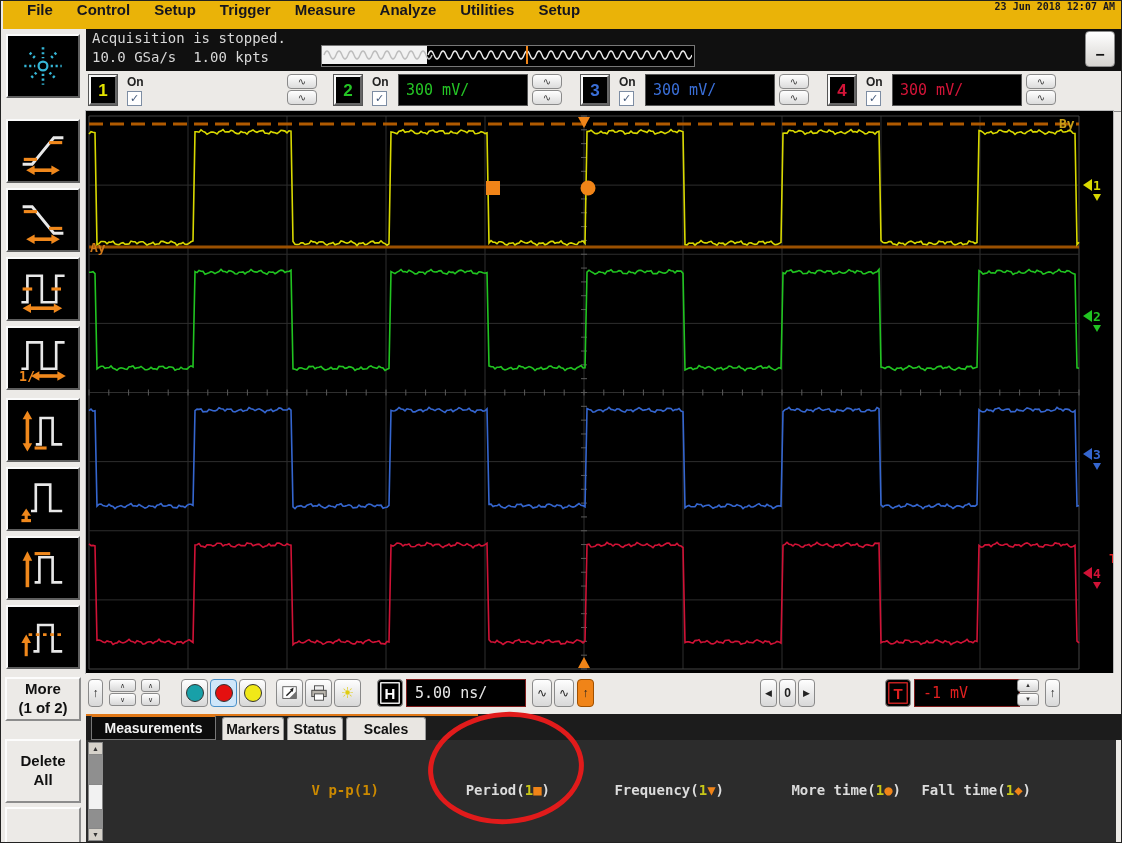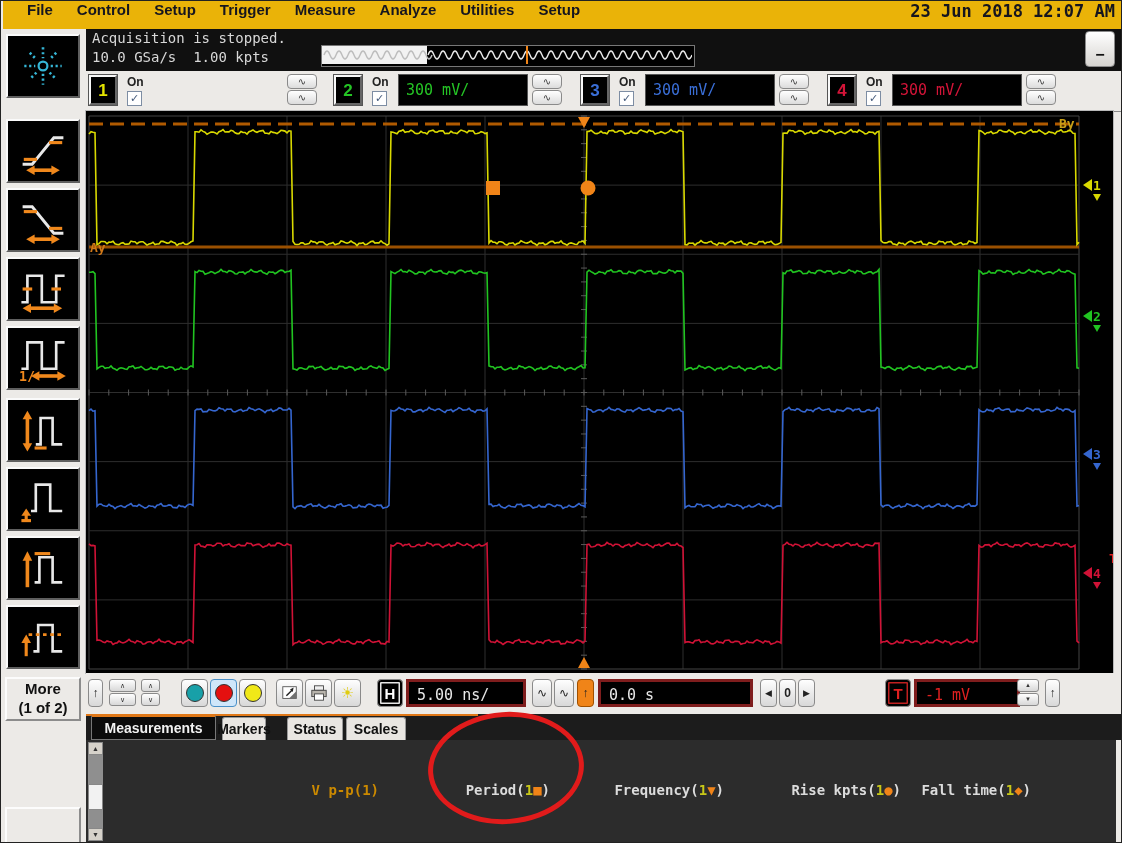--- a/index.html
+++ b/index.html
@@ -3,21 +3,21 @@
 <meta charset="utf-8">
 <style>
   html,body{margin:0;padding:0;}
   body{width:1122px;height:843px;position:relative;background:#eceae7;overflow:hidden;
        font-family:"Liberation Sans",sans-serif;border:1px solid #222;box-sizing:border-box;}
   .mono{font-family:"DejaVu Sans Mono",monospace;}
   
   .menubar{position:absolute;left:2px;top:0;width:1122px;height:28px;background:#eab308;
            border-bottom:1px solid #9a9a9a;display:flex;align-items:flex-start;}
   .mitem{font-size:15px;font-weight:bold;color:#15151f;margin-left:24px;cursor:default;}
-  .mdate{margin-left:auto;margin-right:10px;font-size:17px;font-weight:bold;color:#15151f;}
+  .mdate{margin-left:auto;margin-right:10px;font-size:10px;font-weight:bold;color:#15151f;}
   
   .sidebar{position:absolute;left:0;top:28px;width:85px;height:815px;background:#eceae7;
            border-right:1px solid #777;}
   .sbtn{position:absolute;left:5px;width:74px;height:64px;background:#000;
         border:2px solid;border-color:#fafafa #5f5f5f #5f5f5f #fafafa;box-sizing:border-box;
         display:flex;align-items:center;justify-content:center;padding:0;}
   .graybtn{position:absolute;left:4px;width:76px;background:#eceae7;
            border:2px solid;border-color:#fcfcfc #8c8c8c #8c8c8c #fcfcfc;box-sizing:border-box;
            font-size:15px;font-weight:bold;color:#111;text-align:center;line-height:1.25;
            display:flex;flex-direction:column;align-items:center;justify-content:center;}
@@ -46,21 +46,21 @@
            border-radius:4px;box-sizing:border-box;font-size:10px;line-height:12px;text-align:center;
            color:#333;margin-bottom:1px;padding:0;display:block;}
   
   .scope{position:absolute;left:85px;top:110px;width:1027px;height:562px;background:#000;
          outline:1px solid #b8b8b8;}
   
   .hbar{position:absolute;left:85px;top:672px;width:1037px;height:41px;background:#eceae7;}
   .hbtn{position:absolute;top:6px;height:28px;background:linear-gradient(#fefefe,#d8d8d8);
         border:1px solid #8a8a8a;border-radius:4px;box-sizing:border-box;font-size:12px;color:#222;
         display:flex;align-items:center;justify-content:center;padding:0;}
-  .disp{position:absolute;top:6px;height:28px;background:#000;border:3px solid #7f1d1d;box-sizing:border-box;
+  .disp{position:absolute;top:6px;height:28px;background:#000;border:1px solid #7f1d1d;box-sizing:border-box;
         font-size:15px;line-height:26px;padding-left:8px;color:#e8e8e8;}
   .circ{width:27px;}
   .circ i{display:block;width:16px;height:16px;border-radius:50%;border:1.5px solid #333;}
   .sel{background:#cfe6fa;border-color:#4a90c8;}
   .sqicon{width:26px;background:#000;color:#fff;font-weight:bold;font-size:15px;
           box-shadow:inset 0 0 0 2px #000, inset 0 0 0 3.5px #e8e8e8;}
   .spin{position:absolute;top:6px;}
   .spin button{display:block;width:100%;height:13px;background:linear-gradient(#fefefe,#d8d8d8);
         border:1px solid #8a8a8a;border-radius:3px;font-size:7px;line-height:9px;color:#333;
         box-sizing:border-box;margin-bottom:1px;padding:0;}
@@ -195,20 +195,24 @@
     <svg width="48" height="48" viewBox="0 0 40 40">
       <polyline points="12,32 16,32 16,10 28,10 28,32 36,32" fill="none" stroke="#e8e8e8" stroke-width="2.2"></polyline>
       <line x1="8" y1="18" x2="37" y2="18" stroke="#f0881c" stroke-width="2.4" stroke-dasharray="3 3"></line>
       <line x1="6" y1="36" x2="6" y2="22" stroke="#f0881c" stroke-width="2.6"></line>
       <polygon points="6,18 2,25 10,25" fill="#f0881c"></polygon>
     </svg>
   </button>
   <button class="graybtn" style="top:648px;height:44px;">
     <span>More</span>
     <span>(1 of 2)</span>
+  </button>
+  <button class="graybtn" style="top:710px;height:64px;">
+    <span>Delete</span>
+    <span>All</span>
   </button>
   <button class="graybtn" style="top:778px;height:37px;"></button>
 </div>
 
 <div class="acq">
   <div class="acqline1 mono">Acquisition is stopped.</div>
   <div class="acqline2 mono"><span>10.0 GSa/s</span>&nbsp;&nbsp;<span>1.00 kpts</span></div>
   <div class="thumbwrap">
     <svg id="acq-thumb" width="370" height="18">
         <rect x="0" y="0" width="105" height="18" fill="#f2f2f2"></rect>
@@ -452,21 +456,20 @@
   <div class="disp mono" style="left:320px;width:120px;">5.00 ns/</div>
   <button class="hbtn" style="left:446px;width:20px;">
       <span>∿</span>
     </button>
   <button class="hbtn" style="left:468px;width:20px;">
       <span>∿</span>
     </button>
   <button class="hbtn" style="left:491px;width:17px;background:#f08418;border-color:#a05000;">
       <span>↑</span>
     </button>
-  <div class="disp mono" style="left:512px;width:155px;">0.0 s</div>
   <button class="hbtn" style="left:674px;width:17px;font-size:9px;">
       <span>◀</span>
     </button>
   <button class="hbtn" style="left:693px;width:17px;font-weight:bold;">
       <span>0</span>
     </button>
   <button class="hbtn" style="left:712px;width:17px;font-size:9px;">
       <span>▶</span>
     </button>
   <button class="hbtn sqicon" style="left:799px;color:#e02020;box-shadow:inset 0 0 0 2px #000, inset 0 0 0 3.5px #c02020;">
@@ -477,23 +480,23 @@
     <button style="font-size:6px;">▲</button>
     <button style="font-size:6px;">▼</button>
   </div>
   <button class="hbtn" style="left:959px;width:15px;">
       <span>↑</span>
     </button>
 </div>
 
 <div class="tabrow">
   <div class="tab active" style="left:5px;width:125px;">Measurements</div>
-  <div class="tab" style="left:136px;width:44px;">Markers</div>
+  <div class="tab" style="left:136px;width:62px;">Markers</div>
   <div class="tab" style="left:201px;width:56px;">Status</div>
-  <div class="tab" style="left:260px;width:60px;text-align:center;">Scales</div>
+  <div class="tab" style="left:260px;width:80px;text-align:center;">Scales</div>
 </div>
 
 <div class="panel">
   <div class="vscroll">
     <button class="sbarrow" style="top:0;">▲</button>
     <div class="sthumb"></div>
     <button class="sbarrow" style="bottom:0;">▼</button>
   </div>
   <div class="mlabels">
     <div>&nbsp;</div>
@@ -517,21 +520,21 @@
     <div class="mval"></div>
   </div>
   <div class="mcol mc3">
     <div class="mhead"><span>Frequency(</span><span class="srcnum">1</span><span class="glyph">▼</span><span>)</span></div>
     <div class="mval">75.193589 kHz</div>
     
     
     <div class="mval"></div>
   </div>
   <div class="mcol mc4">
-    <div class="mhead"><span>Rise kpts(</span><span class="srcnum">1</span><span class="glyph">●</span><span>)</span></div>
+    <div class="mhead"><span>More time(</span><span class="srcnum">1</span><span class="glyph">●</span><span>)</span></div>
     <div class="mval">13.751 ps</div>
     
     
     <div class="mval"></div>
   </div>
   <div class="mcol mc5">
     <div class="mhead"><span>Fall time(</span><span class="srcnum">1</span><span class="glyph">◆</span><span>)</span></div>
     <div class="mval">17.126 ps</div>
     
     

